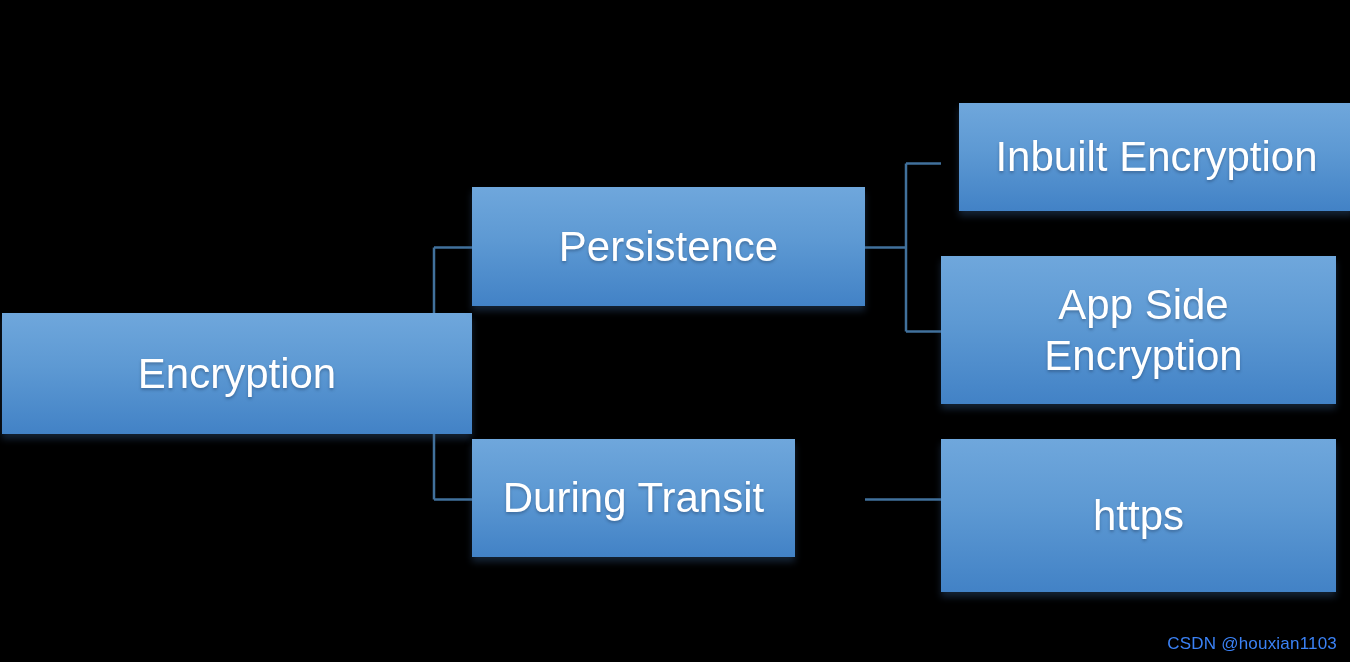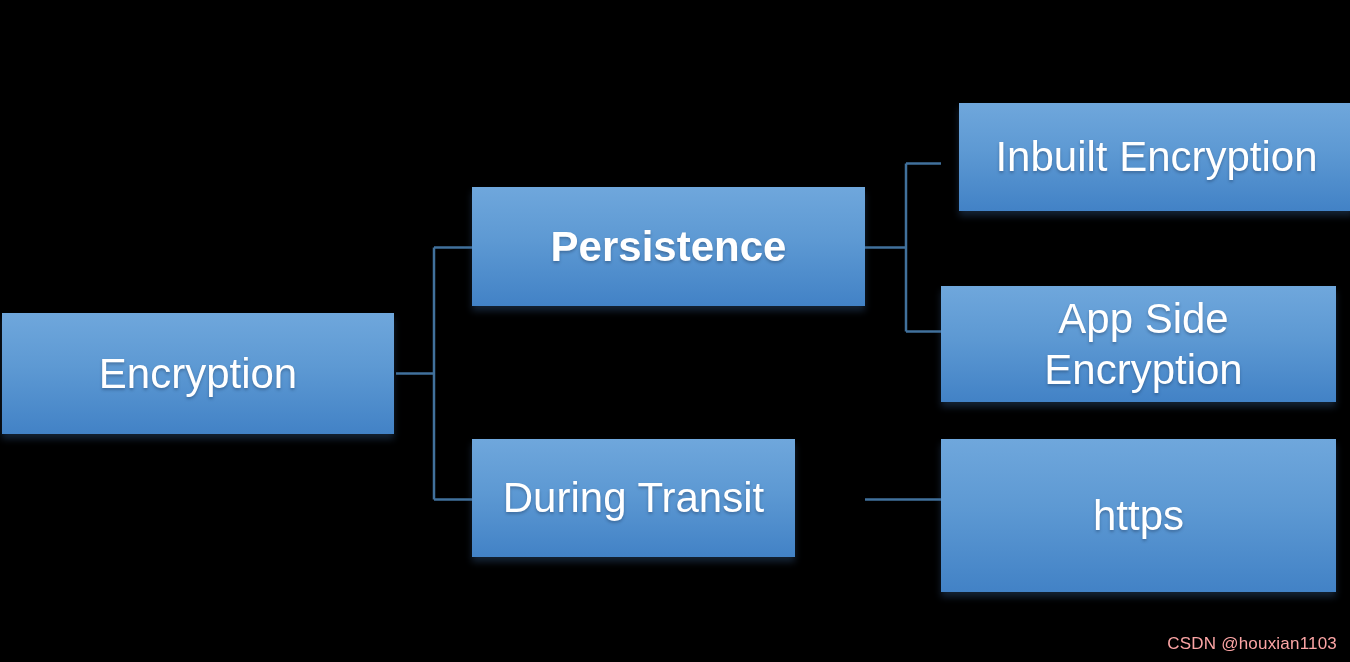--- a/index.html
+++ b/index.html
@@ -30,31 +30,31 @@
     text-align: center;
     background: linear-gradient(180deg, #6FA7DC 0%, #5D99D3 45%, #4282C6 100%);
     color: #FFFFFF;
     font-size: 42px;
     line-height: 1.22;
     text-shadow: 0 2px 3px rgba(20, 40, 70, 0.35);
     box-shadow: 0 5px 7px rgba(60, 100, 150, 0.35);
     padding: 0 30px;
     box-sizing: border-box;
   }
-  .node-root           { left: 2px;   top: 313px; width: 392px; height: 121px; }
-  .node-persistence    { left: 472px; top: 187px; width: 393px; height: 119px; font-weight: bold; }
+  .node-root           { left: 2px;   top: 313px; width: 470px; height: 121px; }
+  .node-persistence    { left: 472px; top: 187px; width: 393px; height: 119px; }
   .node-during-transit { left: 472px; top: 439px; width: 323px; height: 118px; }
   .node-inbuilt        { left: 959px; top: 103px; width: 395px; height: 108px; }
-  .node-app-side       { left: 941px; top: 286px; width: 395px; height: 116px; padding-left: 40px; }
+  .node-app-side       { left: 941px; top: 256px; width: 395px; height: 148px; padding-left: 40px; }
   .node-https          { left: 941px; top: 439px; width: 395px; height: 153px; }
   .watermark {
     position: absolute;
     right: 13px;
     bottom: 8px;
-    color: #fca5a5;
+    color: #3b82f6;
     font-size: 17px;
     letter-spacing: 0.2px;
   }
 </style>
 </head>
 <body>
 
 <div class="canvas">
 
   <svg class="connectors" viewBox="0 0 1350 662" xmlns="http://www.w3.org/2000/svg">

